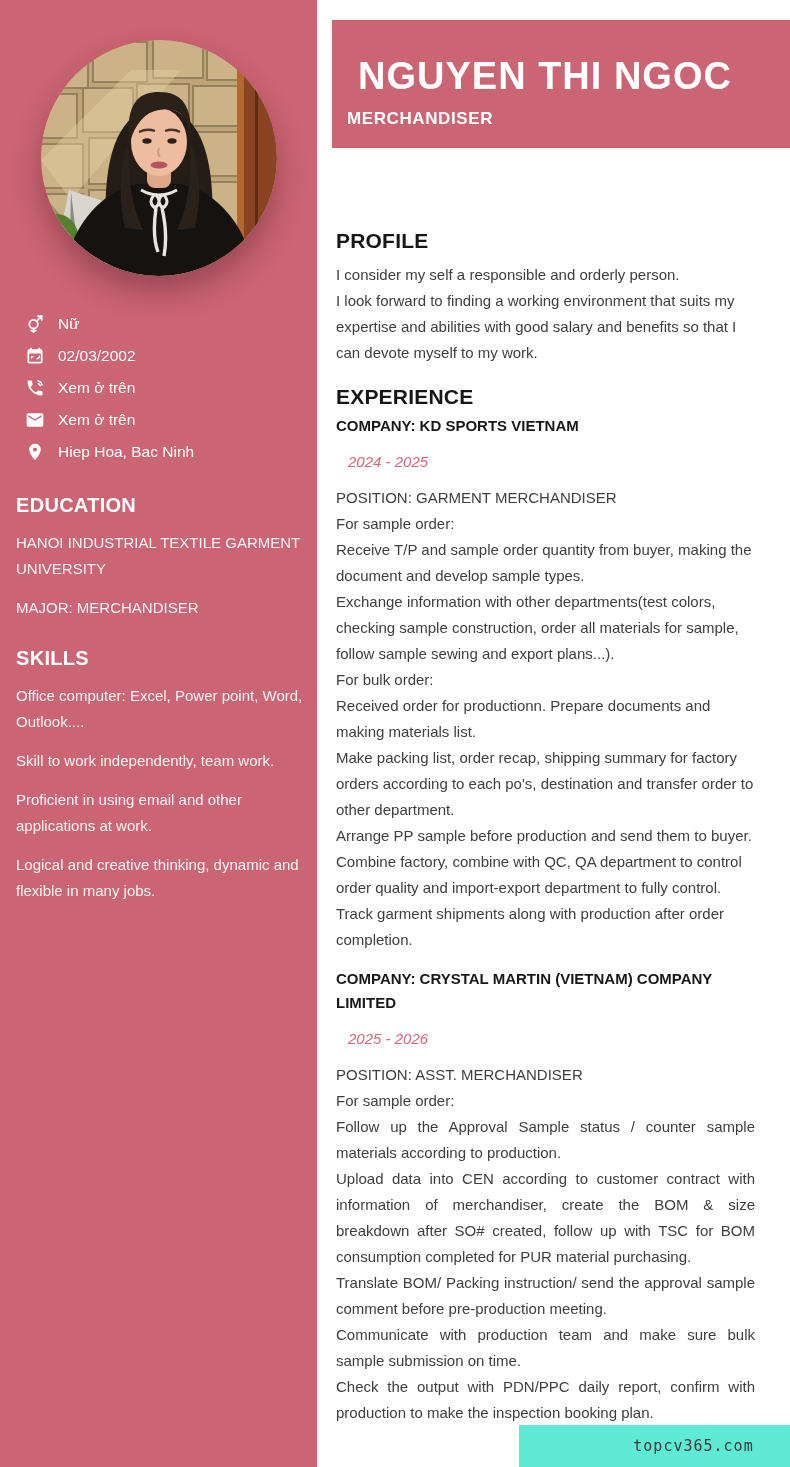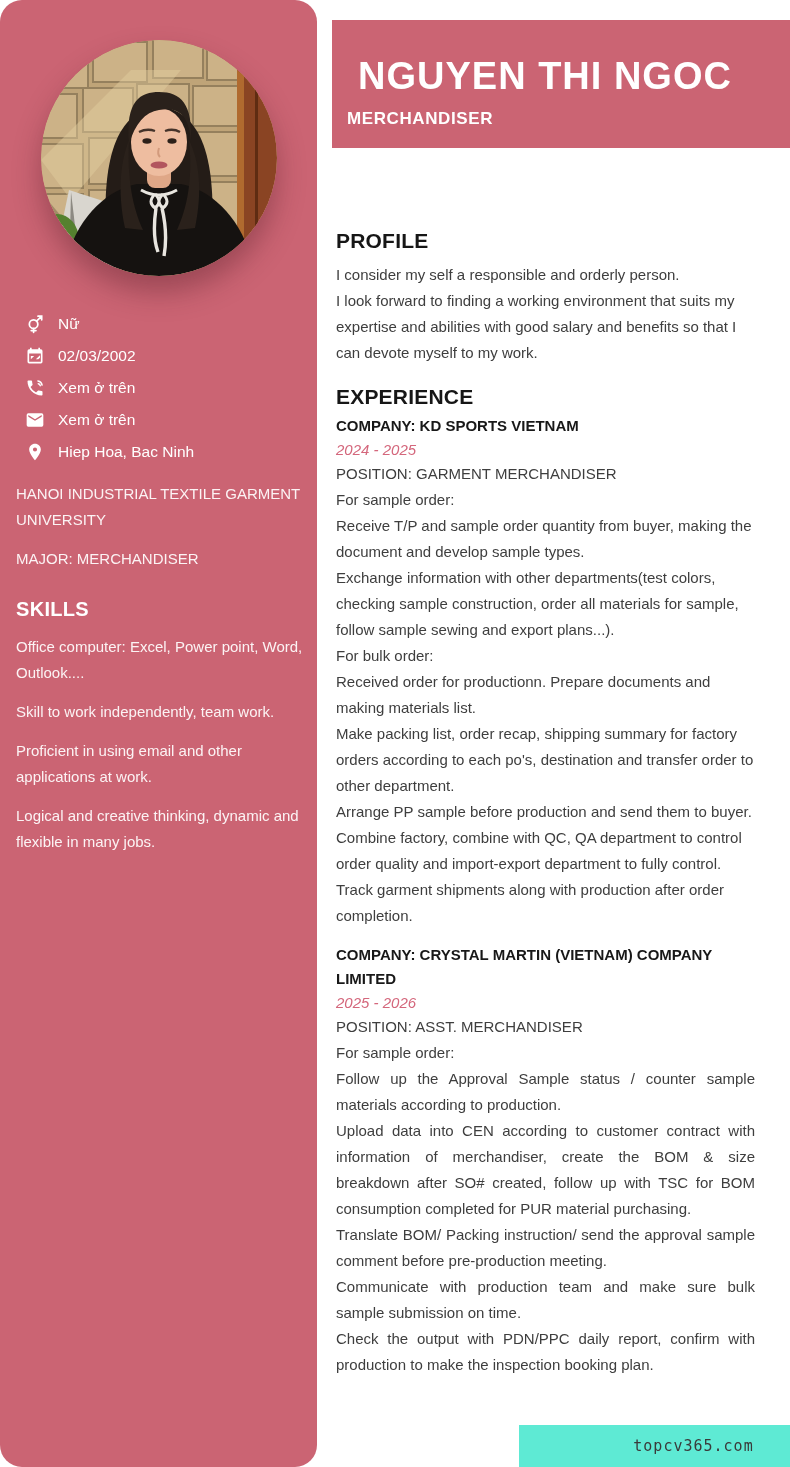--- a/index.html
+++ b/index.html
@@ -1,20 +1,20 @@
 <!DOCTYPE html>
 <html><head>
 <meta charset="utf-8">
 <style>
   html,body{margin:0;padding:0;background:#ffffff;}
   .page{position:relative;width:790px;height:1467px;background:#ffffff;
         font-family:"Liberation Sans",sans-serif;overflow:hidden;}
 
   
-  .sidebar{position:absolute;left:0;top:0;width:317px;height:1467px;background:#cb6473;color:#fff;border-radius:22px;}
+  .sidebar{position:absolute;left:0;top:0;width:317px;height:1467px;background:#cb6473;color:#fff;}
   .photo{width:236px;height:236px;border-radius:50%;margin:40px 0 0 41px;
          box-shadow:0 16px 28px rgba(80,25,38,.38);overflow:hidden;}
   .photo svg{display:block;}
   .contact{list-style:none;margin:32px 0 0;padding:0 0 0 25px;}
   .contact li{display:flex;align-items:center;height:32px;font-size:15.5px;}
   .contact .ic{width:20px;height:20px;margin-right:13px;flex:none;display:flex;align-items:center;justify-content:center;}
   .contact .ic svg{width:20px;height:20px;}
   .side-h{font-size:20px;font-weight:bold;letter-spacing:.3px;margin:26px 16px 12px;color:#fff;}
   .side-p{font-size:15px;line-height:26px;margin:13px 14px 0 16px;color:#fcf3f4;font-weight:400;}
 
@@ -23,21 +23,21 @@
   .banner{margin-top:20px;height:128px;background:#cb6473;color:#fff;
           box-sizing:border-box;padding:23px 10px 0 15px;}
   .banner h1{margin:11px;font-size:38px;line-height:44px;letter-spacing:1px;font-weight:bold;}
   .banner .sub{margin-top:8px;font-size:17px;font-weight:bold;letter-spacing:.6px;}
   .content{padding:0 35px 0 4px;}
   .content h2{font-size:21px;line-height:26px;margin:0 0 8px;color:#161616;letter-spacing:.2px;font-weight:bold;}
   .h-profile{margin-top:80px !important;}
   .h-exp{margin-top:18px !important;margin-bottom:4px !important;}
   p.body{font-size:15px;line-height:26px;color:#3e3e3e;margin:0;}
   .company{font-size:15px;font-weight:bold;color:#181818;line-height:24px;margin:0;}
-  .period{font-size:15px;font-style:italic;color:#d4677c;line-height:23px;margin:0;}
+  .period{font-size:15px;font-style:italic;color:#d4677c;line-height:23px;margin:12px;}
   .job{margin-top:2px;}
   .job2{margin-top:14px;}
   .just p.body{text-align:justify;}
 
   
   .footer{position:absolute;left:519px;top:1425px;width:271px;height:42px;background:#5eead4;
           display:flex;align-items:center;justify-content:center;box-sizing:border-box;padding-left:78px;
           font-family:"DejaVu Sans Mono",monospace;font-size:15px;letter-spacing:1px;color:#3a3a3a;}
 </style>
 </head>
@@ -161,20 +161,21 @@
       <li>
         <span class="ic">
           <svg viewBox="0 0 24 24" fill="#ffffff">
             <path d="M12 2C8.13 2 5 5.13 5 9c0 5.25 7 13 7 13s7-7.75 7-13c0-3.87-3.13-7-7-7zm0 9.5A2.5 2.5 0 1 1 12 6.5a2.5 2.5 0 0 1 0 5z"></path>
           </svg>
         </span>
         <span>Hiep Hoa, Bac Ninh</span>
       </li>
     </ul>
 
+    <h2 class="side-h">EDUCATION</h2>
     <p class="side-p">HANOI INDUSTRIAL TEXTILE GARMENT UNIVERSITY</p>
     <p class="side-p">MAJOR: MERCHANDISER</p>
 
     <h2 class="side-h">SKILLS</h2>
     <p class="side-p">Office computer: Excel, Power point, Word, Outlook....</p>
     <p class="side-p">Skill to work independently, team work.</p>
     <p class="side-p">Proficient in using email and other applications at work.</p>
     <p class="side-p">Logical and creative thinking, dynamic and flexible in many jobs.</p>
   </aside>
 

